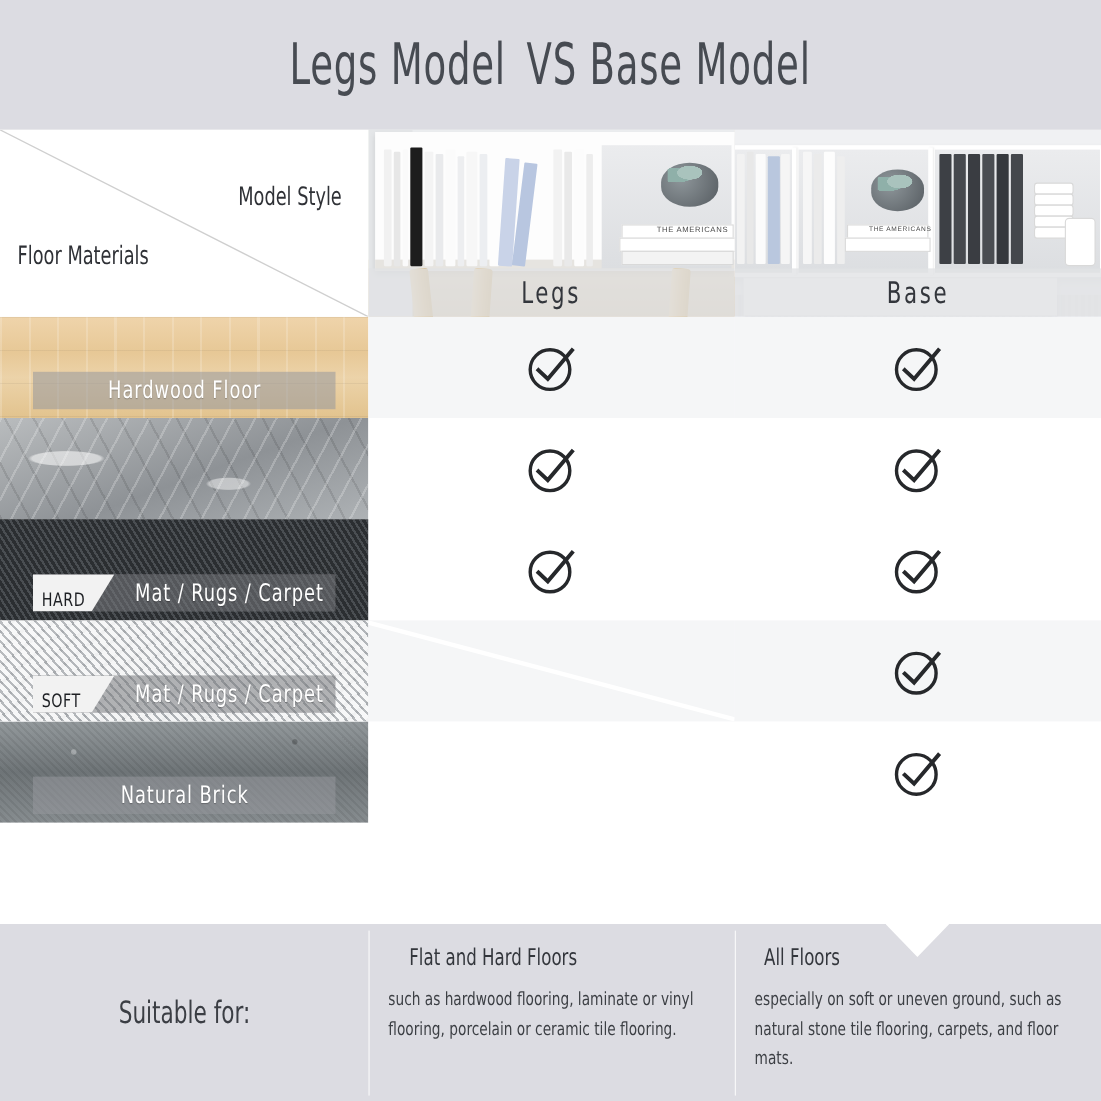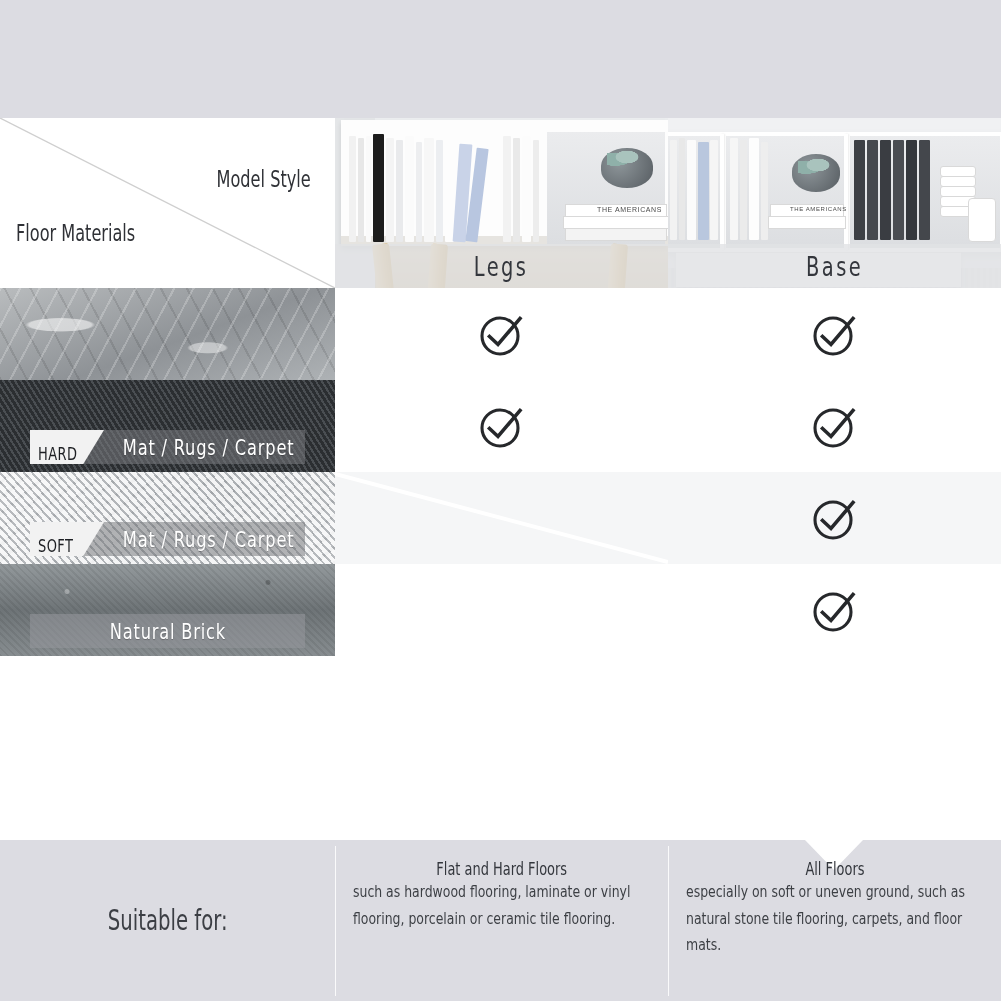--- a/index.html
+++ b/index.html
@@ -178,40 +178,43 @@
   .f-cols{display:flex;width:1001px;height:161px;}
   .f-label{width:335px;flex:0 0 335px;display:flex;align-items:center;justify-content:center;}
   .f-label span{
     font-size:28px;color:#3b3e44;
     font-family:"DejaVu Sans Condensed","Liberation Sans Narrow","Liberation Sans",sans-serif;
     transform:scaleX(.78);transform-origin:center;white-space:nowrap;
   }
   .f-col{width:333px;flex:0 0 333px;position:relative;padding:18px 18px 0 18px;box-sizing:border-box;}
   .f-div{position:absolute;top:6px;width:1px;height:150px;background:rgba(255,255,255,.85);}
   .f-head{
-    text-align:center;font-size:18px;color:#33363c;
+    text-align:left;font-size:21px;color:#33363c;margin-bottom:14px;
     font-family:"DejaVu Sans Condensed","Liberation Sans Narrow","Liberation Sans",sans-serif;
   }
   .f-head span{display:inline-block;transform:scaleX(.8);}
   .f-body{
     font-size:16.5px;line-height:1.62;color:#3c3f44;
     font-family:"DejaVu Sans Condensed","Liberation Sans Narrow","Liberation Sans",sans-serif;
   }
   .f-body span{display:block;transform:scaleX(.84);transform-origin:left top;width:119%;}
   .arrow{
     position:absolute;top:0;width:58px;height:30px;
     background:#dcdce2;
     clip-path:polygon(0 0,100% 0,50% 100%);
   }
 </style>
 </head>
 <body>
 
 <div class="page">
 
+  <div class="title-bar">
+    <div class="title"><span>Legs Model</span><span class="gap"></span><span>VS</span> <span>Base Model</span></div>
+  </div>
 
   <div class="table">
 
     <div class="row hdr">
 
       <div class="c-label">
         <div class="corner">
           <svg class="diag" viewBox="0 0 335 170" preserveAspectRatio="none">
             <line x1="0" y1="0" x2="335" y2="170" stroke="#cfcfcf" stroke-width="1.3"></line>
           </svg>
@@ -309,20 +312,44 @@
             <div class="base-plinth"></div>
           </div>
           <div class="cap">
             <span>Base</span>
           </div>
         </div>
       </div>
     </div>
 
     <div id="rows-host">
+        <div class="row drow odd">
+          <div class="c-label">
+            <div class="swatch t-hardwood"></div>
+            <div class="swatch-cap">
+              <div class="txt">Hardwood Floor</div>
+            </div>
+          </div>
+          <div class="c-legs">
+            <div class="cell-inner">
+              <svg width="54" height="54" viewBox="0 0 54 54">
+                <circle cx="25" cy="29" r="18" fill="none" stroke="#26282b" stroke-width="3.1"></circle>
+                <path d="M14.5 29.5 L23 37.5 L45 11.5" fill="none" stroke="#26282b" stroke-width="3.6" stroke-linecap="square" stroke-linejoin="miter"></path>
+              </svg>
+            </div>
+          </div>
+          <div class="c-base">
+            <div class="cell-inner">
+              <svg width="54" height="54" viewBox="0 0 54 54">
+                <circle cx="25" cy="29" r="18" fill="none" stroke="#26282b" stroke-width="3.1"></circle>
+                <path d="M14.5 29.5 L23 37.5 L45 11.5" fill="none" stroke="#26282b" stroke-width="3.6" stroke-linecap="square" stroke-linejoin="miter"></path>
+              </svg>
+            </div>
+          </div>
+        </div>
         <div class="row drow even">
           <div class="c-label">
             <div class="swatch t-ceramic"></div>
           </div>
           <div class="c-legs">
             <div class="cell-inner">
               <svg width="54" height="54" viewBox="0 0 54 54">
                 <circle cx="25" cy="29" r="18" fill="none" stroke="#26282b" stroke-width="3.1"></circle>
                 <path d="M14.5 29.5 L23 37.5 L45 11.5" fill="none" stroke="#26282b" stroke-width="3.6" stroke-linecap="square" stroke-linejoin="miter"></path>
               </svg>

